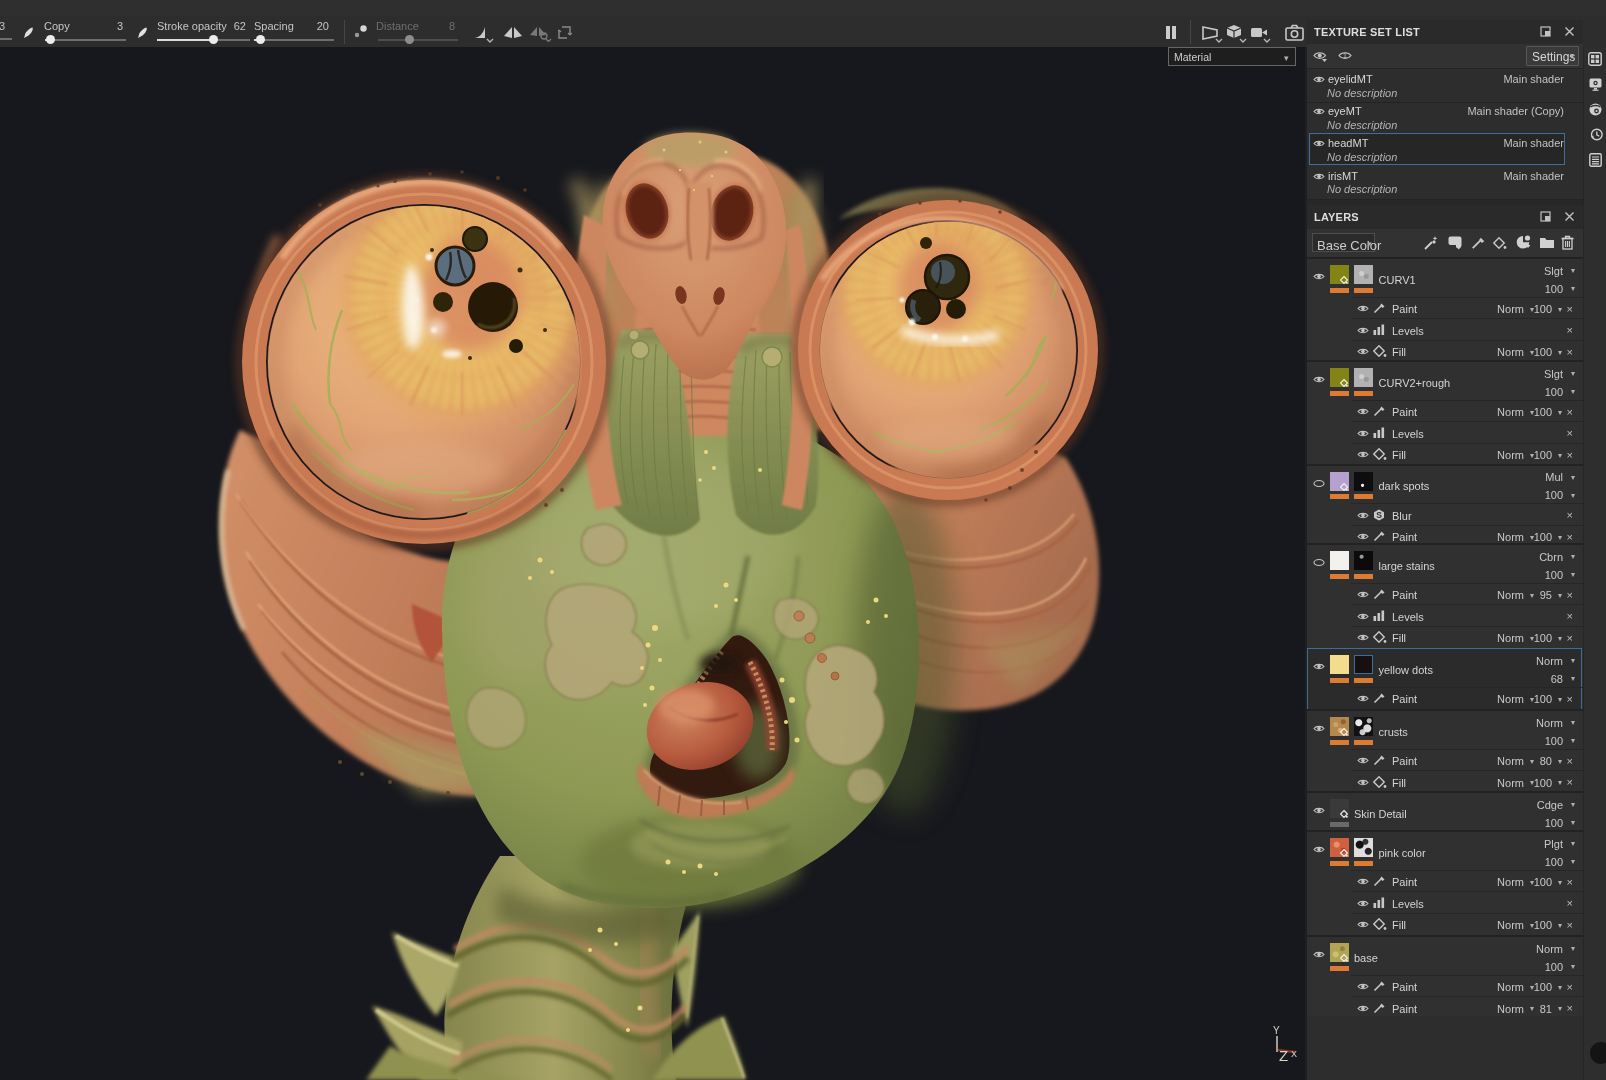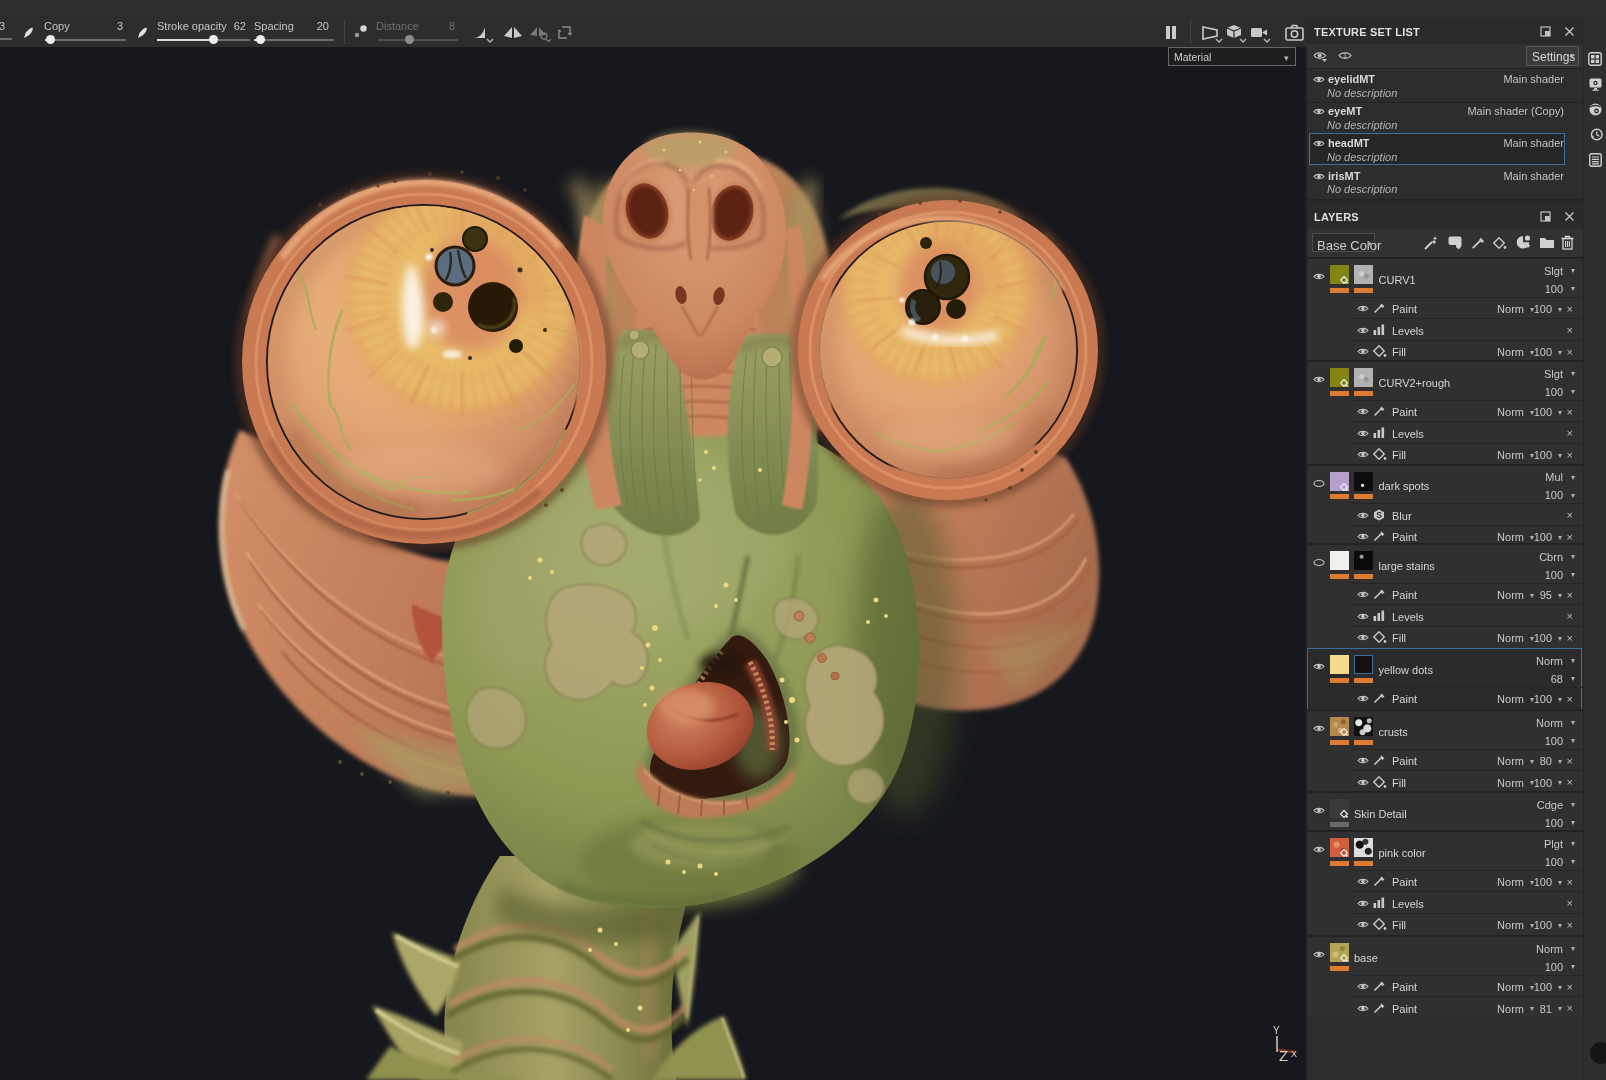--- a/index.html
+++ b/index.html
@@ -7,21 +7,21 @@
 .a{position:absolute}
 .lbl{position:absolute;font-size:11px;color:#c6c6c6;white-space:nowrap}
 .trk{position:absolute;height:2px;background:#6e6e6e}
 .trkf{position:absolute;height:2px;background:#dcdcdc}
 .hdl{position:absolute;width:9px;height:9px;border-radius:50%;background:#ececec}
 .vsep{position:absolute;width:1px;background:#454545}
 
 .phead{position:absolute;left:1307px;width:276px;height:24px;background:#2a2a2a;color:#dedede;font-weight:bold;font-size:11px}
 .phead .t{position:absolute;left:7px;top:6px;letter-spacing:.2px}
 .sep{position:absolute;left:1307px;width:276px;height:1px;background:#232323}
-.name{font-weight:bold;font-size:11px;color:#d8d8d8;position:absolute}
+.name{font-weight:normal;font-size:11px;color:#d8d8d8;position:absolute}
 .shader{font-size:11px;color:#c2c2c2;position:absolute;right:42px}
 .nodesc{font-style:italic;font-size:11px;color:#b4b4b4;position:absolute;left:20px}
 .csep{position:absolute;left:1351px;width:232px;height:1px;background:#262626}
 .gsep{position:absolute;left:1307px;width:276px;height:2px;background:#222}
 .pname{position:absolute;font-size:11px;color:#d4d4d4}
 .blend{position:absolute;font-size:11px;color:#c8c8c8}
 .chev{position:absolute;font-size:8px;color:#b0b0b0}
 .xx{position:absolute;font-size:11px;color:#bdbdbd}
 .thumb{position:absolute;width:19px;height:19px}
 .obar{position:absolute;width:19px;height:5px;background:#dd7b33}

